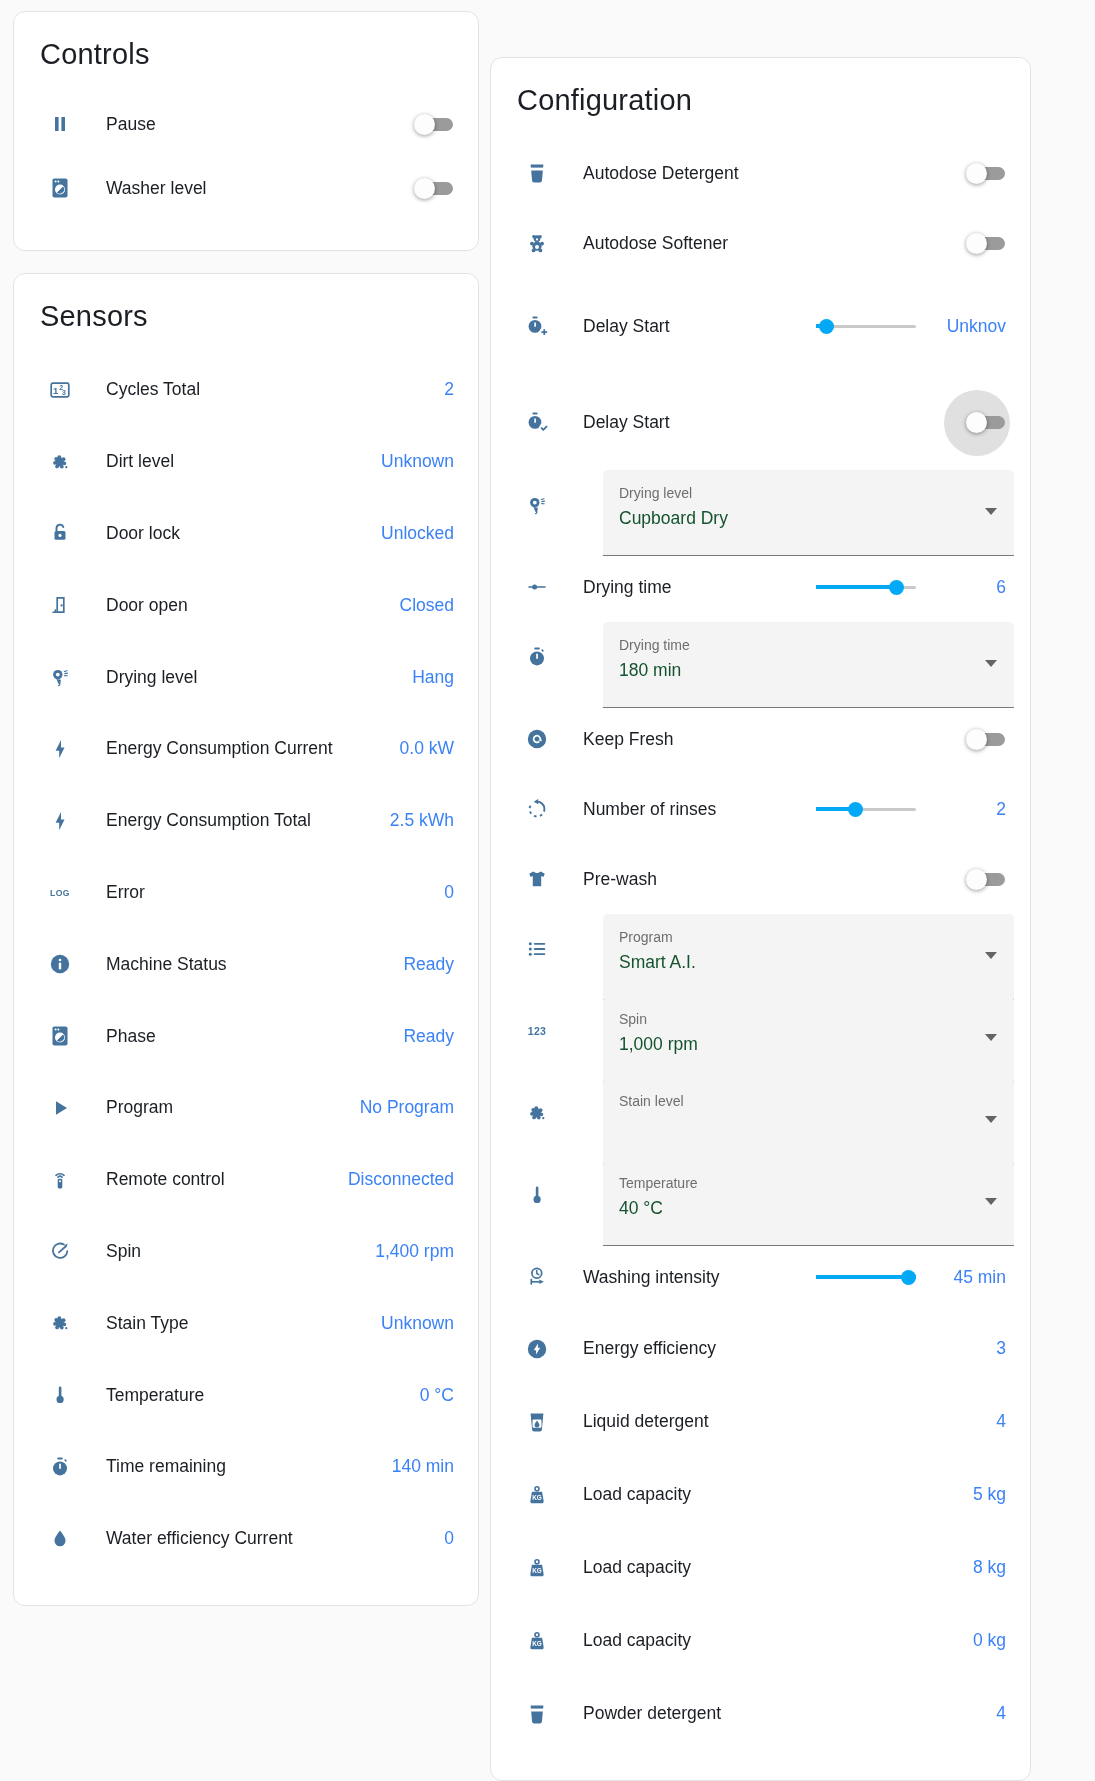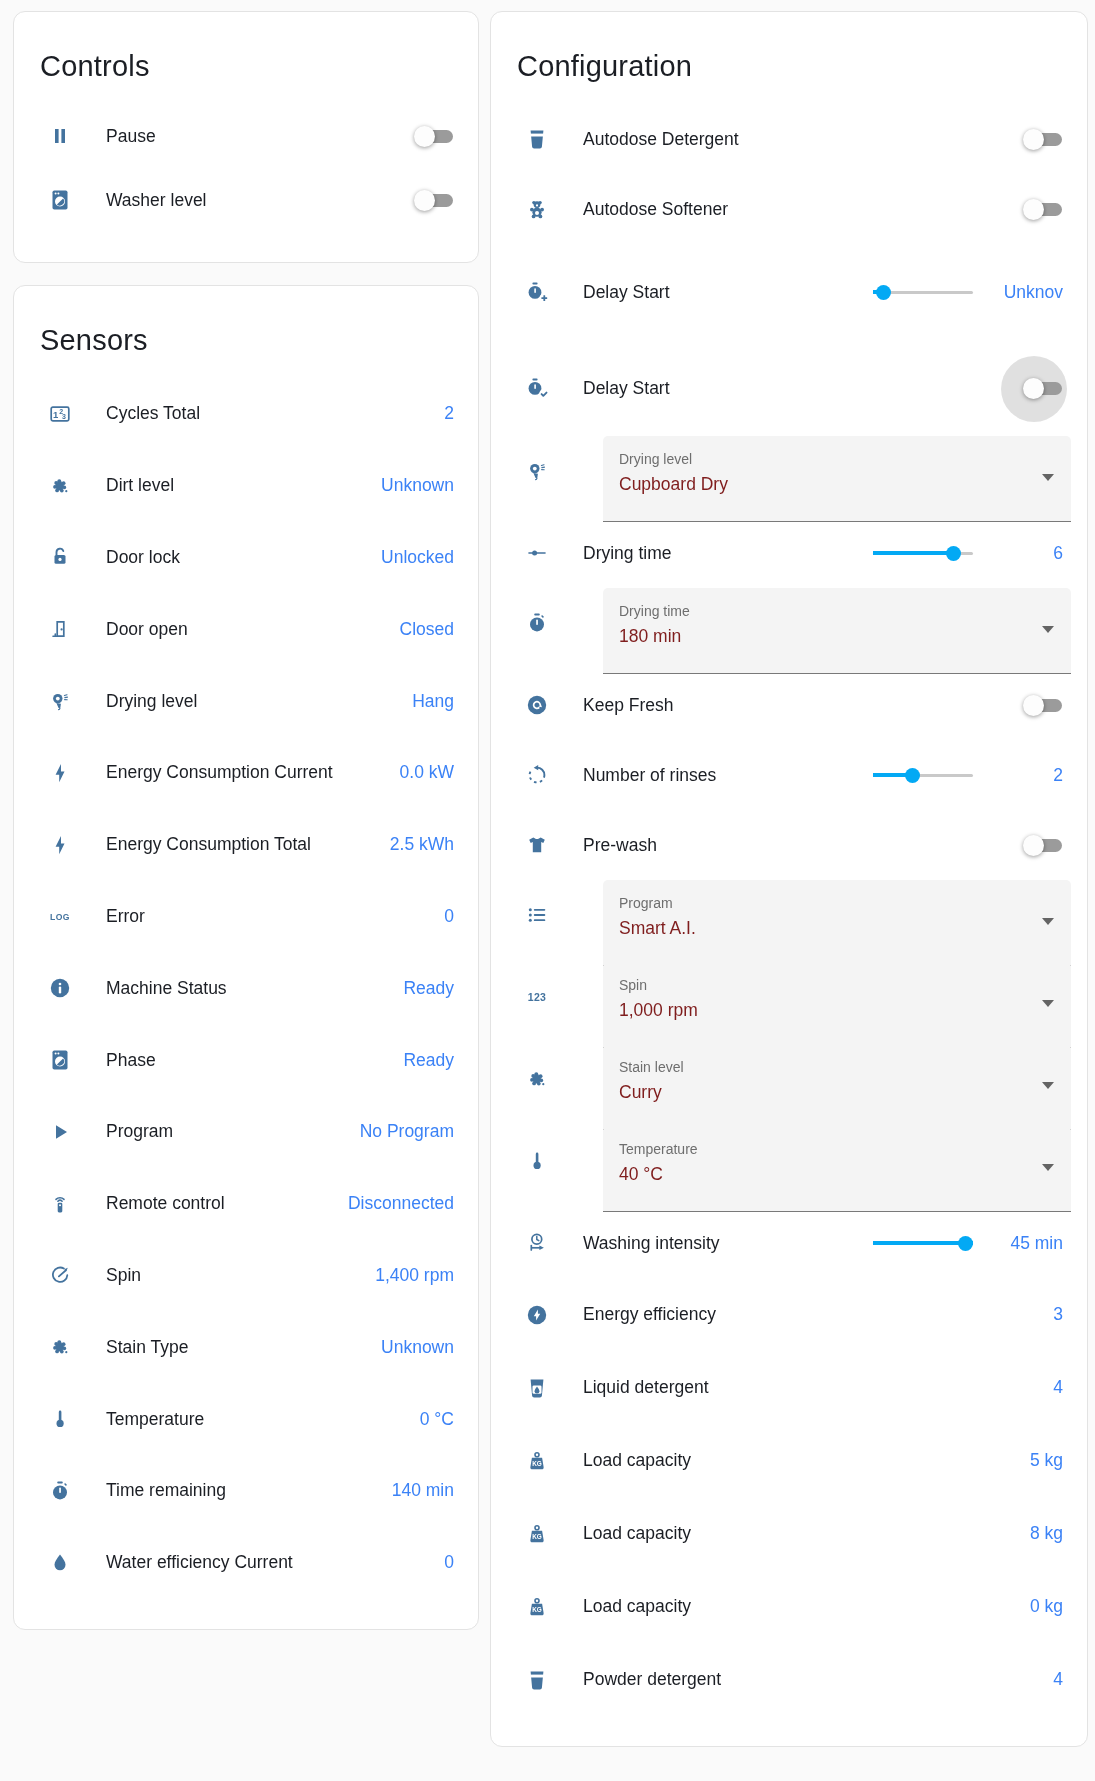--- a/index.html
+++ b/index.html
@@ -5,24 +5,24 @@
   html,body{margin:0;padding:0;}
   body{
     width:1095px;height:1781px;overflow:hidden;
     background:#fafafa;
     font-family:"Liberation Sans", sans-serif;
     color:#1b1e24;
   }
   .page{display:flex;align-items:flex-start;gap:11px;padding:11px 7px 13px 13px;box-sizing:border-box;}
   .col{display:flex;flex-direction:column;gap:22px;}
   .col-left{width:466px;flex:none;}
-  .col-right{width:598px;flex:none;}
+  .col-right{width:541px;flex:none;margin-top:46px;}
   .card{
     background:#ffffff;border:1px solid #e3e3e3;border-radius:12px;
-    padding:36px 24px 30px 24px;box-sizing:border-box;
+    padding:24px 24px 30px 24px;box-sizing:border-box;
   }
   .card-title{
     font-size:29px;line-height:36px;font-weight:400;color:#1b1e24;
     margin:0 0 20px 2px;letter-spacing:.2px;
   }
   .sensors-card .card-title{}
   .row{display:flex;align-items:center;padding-left:10px;}
   .controls-card .row{height:64px;}
   .sensors-card .row{height:71.8px;}
   .config-card .row{height:70px;}
@@ -47,21 +47,21 @@
   .slider .s-fill{position:absolute;left:0;top:8.5px;height:4px;background:#03a9f4;}
   .slider .s-thumb{position:absolute;top:3px;width:15px;height:15px;border-radius:50%;background:#03a9f4;}
   
   .select-row{margin-bottom:12px;}
   .select{
     flex:1;align-self:stretch;margin-left:20px;margin-right:-8px;position:relative;
     background:#f4f4f4;border-radius:5px 5px 0 0;border-bottom:1px solid #797979;
     padding:15px 42px 0 16px;box-sizing:border-box;height:86px;cursor:pointer;
   }
   .select .sel-label{font-size:14px;color:#6e6e6e;margin-bottom:7px;}
-  .select .sel-value{font-size:17.5px;color:#7f1d1d;}
+  .select .sel-value{font-size:17.5px;color:#14532d;}
   .select .caret{position:absolute;right:17px;top:38px;width:0;height:0;
     border-left:6.5px solid transparent;border-right:6.5px solid transparent;border-top:7.5px solid #646464;}
   .select-row .icon{align-self:center;}
 </style>
 </head>
 <body>
 
 <div class="page">
   <div class="col col-left">
     <section class="card controls-card">
@@ -525,21 +525,20 @@
                 <circle cx="16.4" cy="13.4" r="1.8"></circle>
                 <circle cx="13.8" cy="16.6" r="1.9"></circle>
                 <circle cx="9.1" cy="16.4" r="1.9"></circle>
                 <circle cx="6.9" cy="12.9" r="1.8"></circle>
                 <circle cx="8.1" cy="8.9" r="1.8"></circle>
                 <circle cx="18.3" cy="17.2" r="1.1"></circle>
               </svg>
             </span>
             <div class="select">
               <div class="sel-label">Stain level</div>
-              <div class="sel-value">Curry</div>
               <span class="caret"></span>
             </div>
           </div>
           <div class="row row-select select-row">
             <span class="icon">
               <svg viewBox="0 0 24 24" width="24" height="24" fill="currentColor" xmlns="http://www.w3.org/2000/svg">
                 <rect x="10.8" y="3.6" width="2.6" height="10" rx="1.3"></rect>
                 <circle cx="12.1" cy="16.4" r="3.6"></circle>
               </svg>
             </span>

